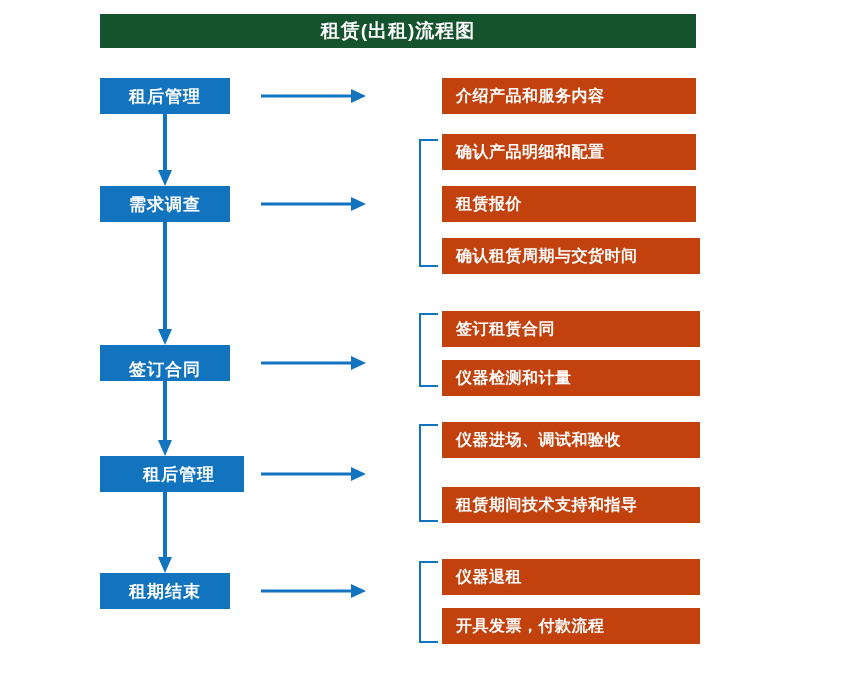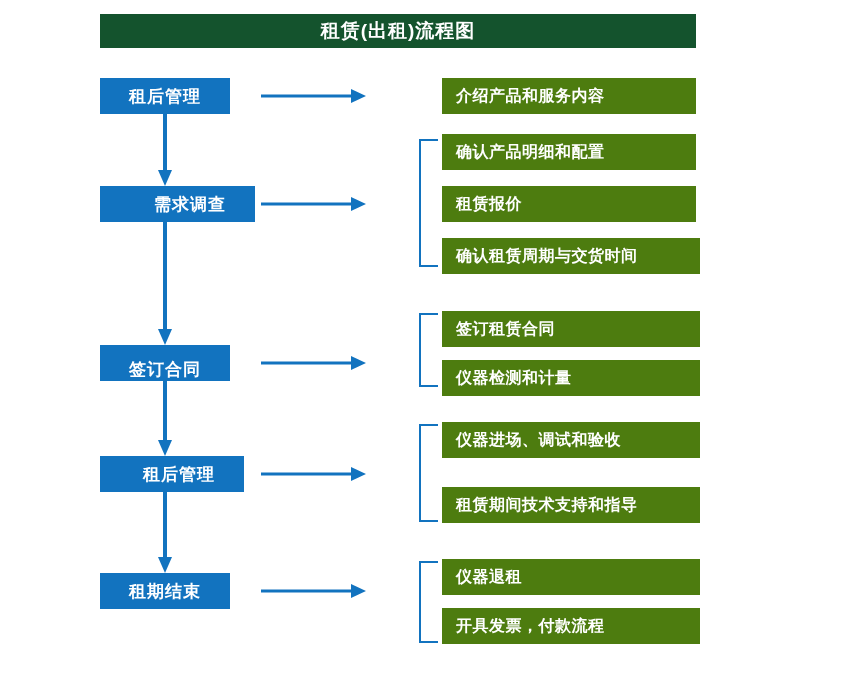--- a/index.html
+++ b/index.html
@@ -40,21 +40,21 @@
     color: #ffffff;
     font-size: 17px;
     font-weight: bold;
     display: flex;
     align-items: center;
     justify-content: center;
     letter-spacing: 1px;
   }
   .detail-box {
     position: absolute;
-    background: #4d7c0f;
+    background: #c2410c;
     color: #ffffff;
     font-size: 16px;
     font-weight: bold;
     display: flex;
     align-items: center;
     padding-left: 14px;
     box-sizing: border-box;
     letter-spacing: 0.5px;
   }
   .v-arrow {
@@ -73,21 +73,21 @@
 </head>
 <body>
 
 <div id="canvas">
 
   <div class="title-bar">租赁(出租)流程图</div>
 
   <div class="stage-box" style="left:100px; top:78px; width:130px; height:36px;">
     <span>租后管理</span>
   </div>
-  <div class="stage-box" style="left:100px; top:186px; width:130px; height:36px;padding-left:25px;">
+  <div class="stage-box" style="left:100px; top:186px; width:130px; height:36px;">
     <span>需求调查</span>
   </div>
   <div class="stage-box" style="left:100px; top:345px; width:130px; height:36px;align-items:flex-end;">
     <span>签订合同</span>
   </div>
   <div class="stage-box" style="left:100px; top:456px; width:130px; height:36px;padding-left:14px;">
     <span>租后管理</span>
   </div>
   <div class="stage-box" style="left:100px; top:573px; width:130px; height:36px;">
     <span>租期结束</span>

